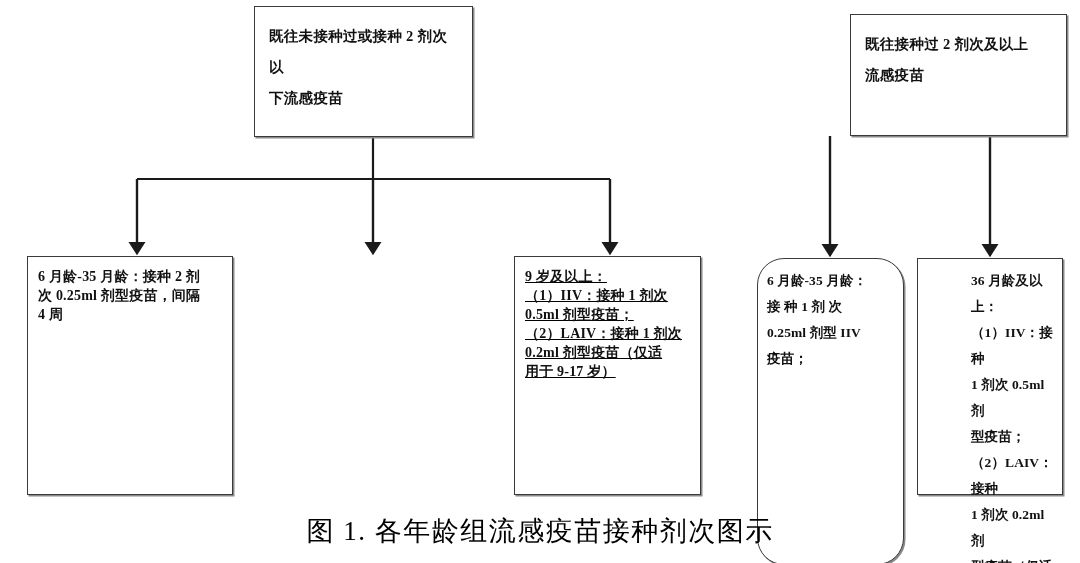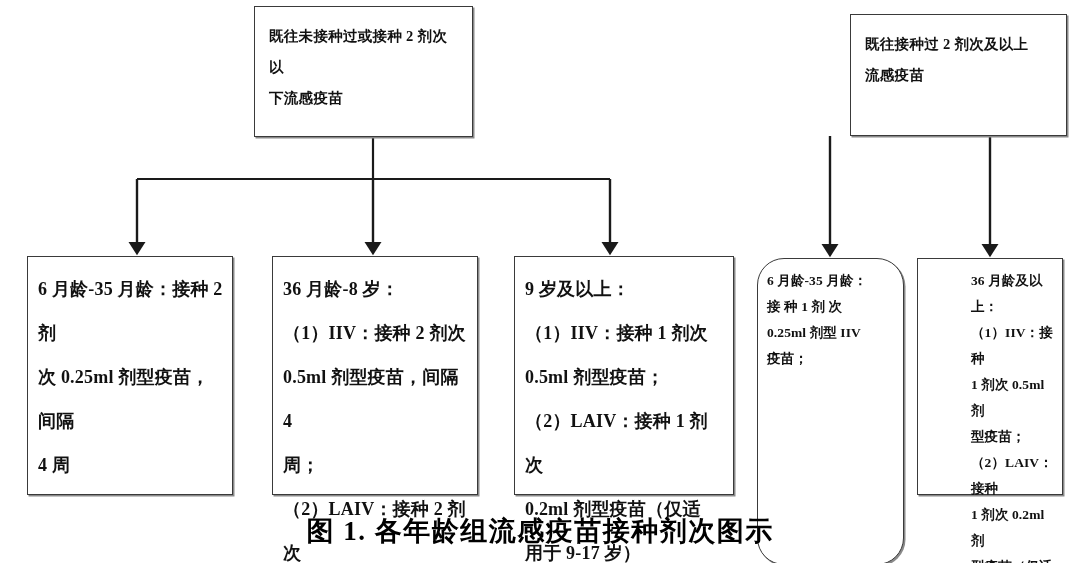--- a/index.html
+++ b/index.html
@@ -33,22 +33,22 @@
   }
   
   .top-box .box-text {
     font-size: 14.5px;
     line-height: 31px;
     letter-spacing: 0.3px;
     padding: 14px 12px 0 14px;
   }
   
   .leaf-wide .box-text {
-    font-size: 18px;
-    line-height: 44px;
+    font-size: 14px;
+    line-height: 19px;
     letter-spacing: 0.2px;
     padding: 10px 8px 0 10px;
   }
   
   .leaf-narrow .box-text {
     font-size: 13.5px;
     line-height: 26px;
     letter-spacing: 0.1px;
     padding: 9px 6px 0 9px;
   }
@@ -60,21 +60,21 @@
     height: 563px;
     pointer-events: none;
   }
   .caption {
     position: absolute;
     left: 0;
     top: 513px;
     width: 1080px;
     text-align: center;
     font-family: "Liberation Serif", "DejaVu Serif", serif;
-    font-weight: bold;
+    font-weight: normal;
     font-size: 27px;
     letter-spacing: 1.5px;
     color: #000000;
   }
 </style>
 </head>
 <body>
 
 <div id="canvas">
 
@@ -108,31 +108,22 @@
     <div class="box-text">既往接种过 2 剂次及以上
 流感疫苗</div>
   </div>
 
   <div class="box leaf-wide" style="left:27px; top:256px; width:206px; height:239px;">
     <div class="box-text">6 月龄-35 月龄：接种 2 剂
 次 0.25ml 剂型疫苗，间隔
 4 周</div>
   </div>
 
-  <div class="box leaf-wide" style="left:272px; top:256px; width:206px; height:239px;">
-    <div class="box-text">36 月龄-8 岁：
-（1）IIV：接种 2 剂次
-0.5ml 剂型疫苗，间隔 4
-周；
-（2）LAIV：接种 2 剂次
-0.2ml 剂型疫苗，间隔 4
-周</div>
-  </div>
 
-  <div class="box leaf-wide" style="left:514px; top:256px; width:220px; height:239px;">
+  <div class="box leaf-wide" style="left:514px; top:256px; width:187px; height:239px;text-decoration:underline;">
     <div class="box-text">9 岁及以上：
 （1）IIV：接种 1 剂次
 0.5ml 剂型疫苗；
 （2）LAIV：接种 1 剂次
 0.2ml 剂型疫苗（仅适
 用于 9-17 岁）</div>
   </div>
 
   <div class="box leaf-narrow" style="left:757px; top:258px; width:147px; height:307px;border-radius:27px;">
     <div class="box-text">6 月龄-35 月龄：

